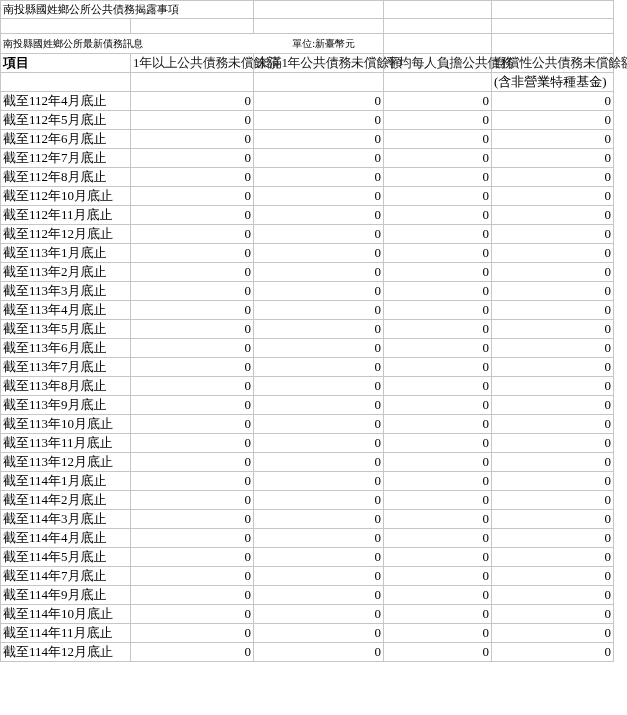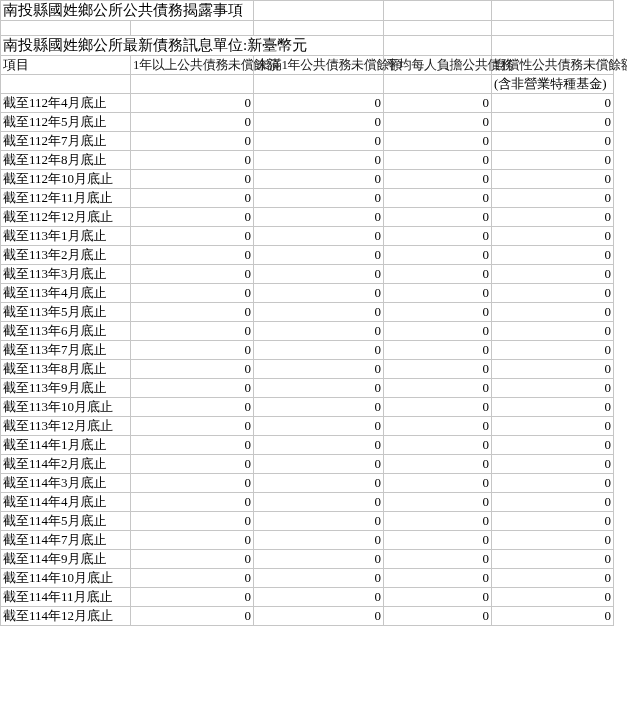--- a/index.html
+++ b/index.html
@@ -15,26 +15,26 @@
   table.grid td{
     border:1px solid #c6c6c6;
     padding:0 2px;
     font-size:13px;
     white-space:nowrap;
     overflow:visible;
     vertical-align:middle;
     height:auto;
   }
   tr.r-title{height:18px;}
-  tr.r-title td{font-size:15px;}
+  tr.r-title td{font-size:11px;}
   tr.r-spacer{height:15px;}
   tr.r-subtitle{height:20px;}
-  .subflex{display:flex;align-items:center;padding-right:26px;font-size:15px;}
+  .subflex{display:flex;justify-content:space-between;align-items:center;padding-right:26px;font-size:10px;}
   tr.r-colhead{height:19px;}
-  td.item-head{font-size:14px;}
+  td.item-head{font-size:14px;font-weight:bold;}
   td.colhead{font-size:10px;color:#1a1a1a;padding-left:1px;letter-spacing:-0.3px;}
   tr.r-colnote{height:18px;margin-left:40px;}
   td.colnote{font-size:12.5px;padding-left:1px;}
   tr.r-data{height:18.39px;}
   td.rowlabel{padding-left:2px;}
   td.num{text-align:right;padding-right:4px;}
 </style>
 </head>
 <body>
 
@@ -97,20 +97,27 @@
     <td class="num">0</td>
   </tr>
         <tr class="r-data">
     <td class="rowlabel">截至112年5月底止</td>
     <td class="num">0</td>
     <td class="num">0</td>
     <td class="num">0</td>
     <td class="num">0</td>
   </tr>
         <tr class="r-data">
+    <td class="rowlabel">截至112年6月底止</td>
+    <td class="num">0</td>
+    <td class="num">0</td>
+    <td class="num">0</td>
+    <td class="num">0</td>
+  </tr>
+        <tr class="r-data">
     <td class="rowlabel">截至112年7月底止</td>
     <td class="num">0</td>
     <td class="num">0</td>
     <td class="num">0</td>
     <td class="num">0</td>
   </tr>
         <tr class="r-data">
     <td class="rowlabel">截至112年8月底止</td>
     <td class="num">0</td>
     <td class="num">0</td>
@@ -196,20 +203,27 @@
   </tr>
         <tr class="r-data">
     <td class="rowlabel">截至113年9月底止</td>
     <td class="num">0</td>
     <td class="num">0</td>
     <td class="num">0</td>
     <td class="num">0</td>
   </tr>
         <tr class="r-data">
     <td class="rowlabel">截至113年10月底止</td>
+    <td class="num">0</td>
+    <td class="num">0</td>
+    <td class="num">0</td>
+    <td class="num">0</td>
+  </tr>
+        <tr class="r-data">
+    <td class="rowlabel">截至113年11月底止</td>
     <td class="num">0</td>
     <td class="num">0</td>
     <td class="num">0</td>
     <td class="num">0</td>
   </tr>
         <tr class="r-data">
     <td class="rowlabel">截至113年12月底止</td>
     <td class="num">0</td>
     <td class="num">0</td>
     <td class="num">0</td>

